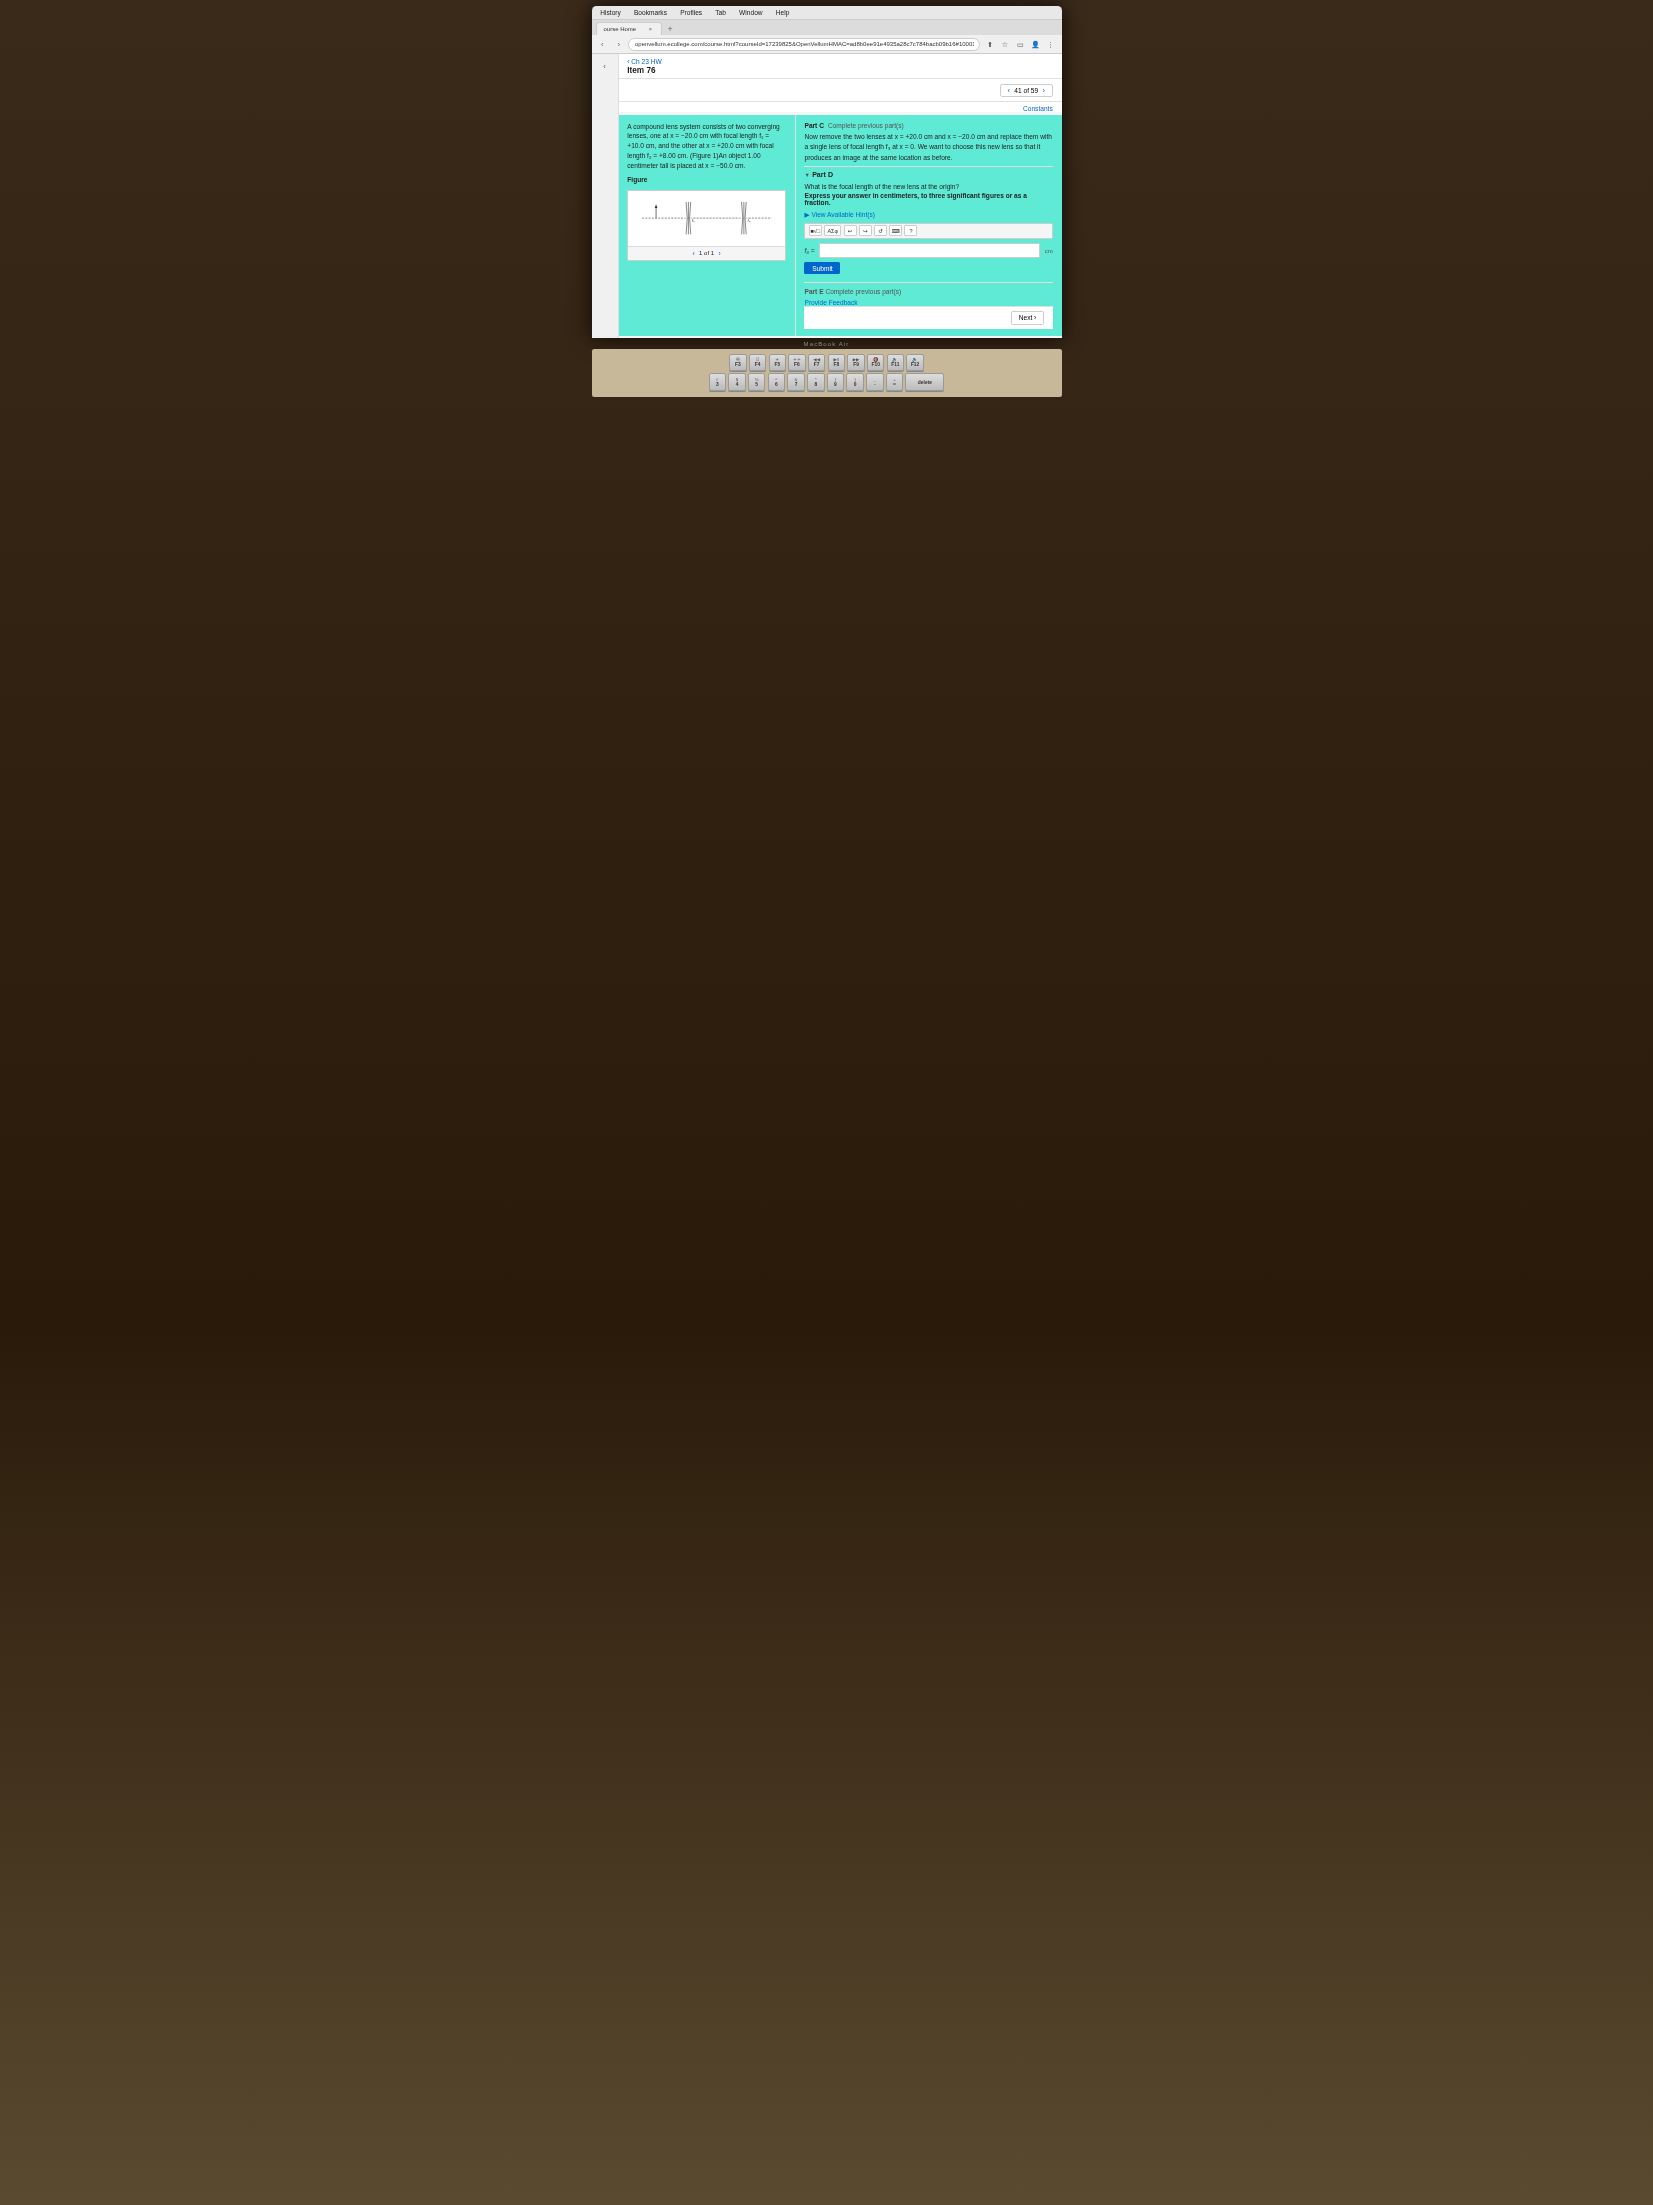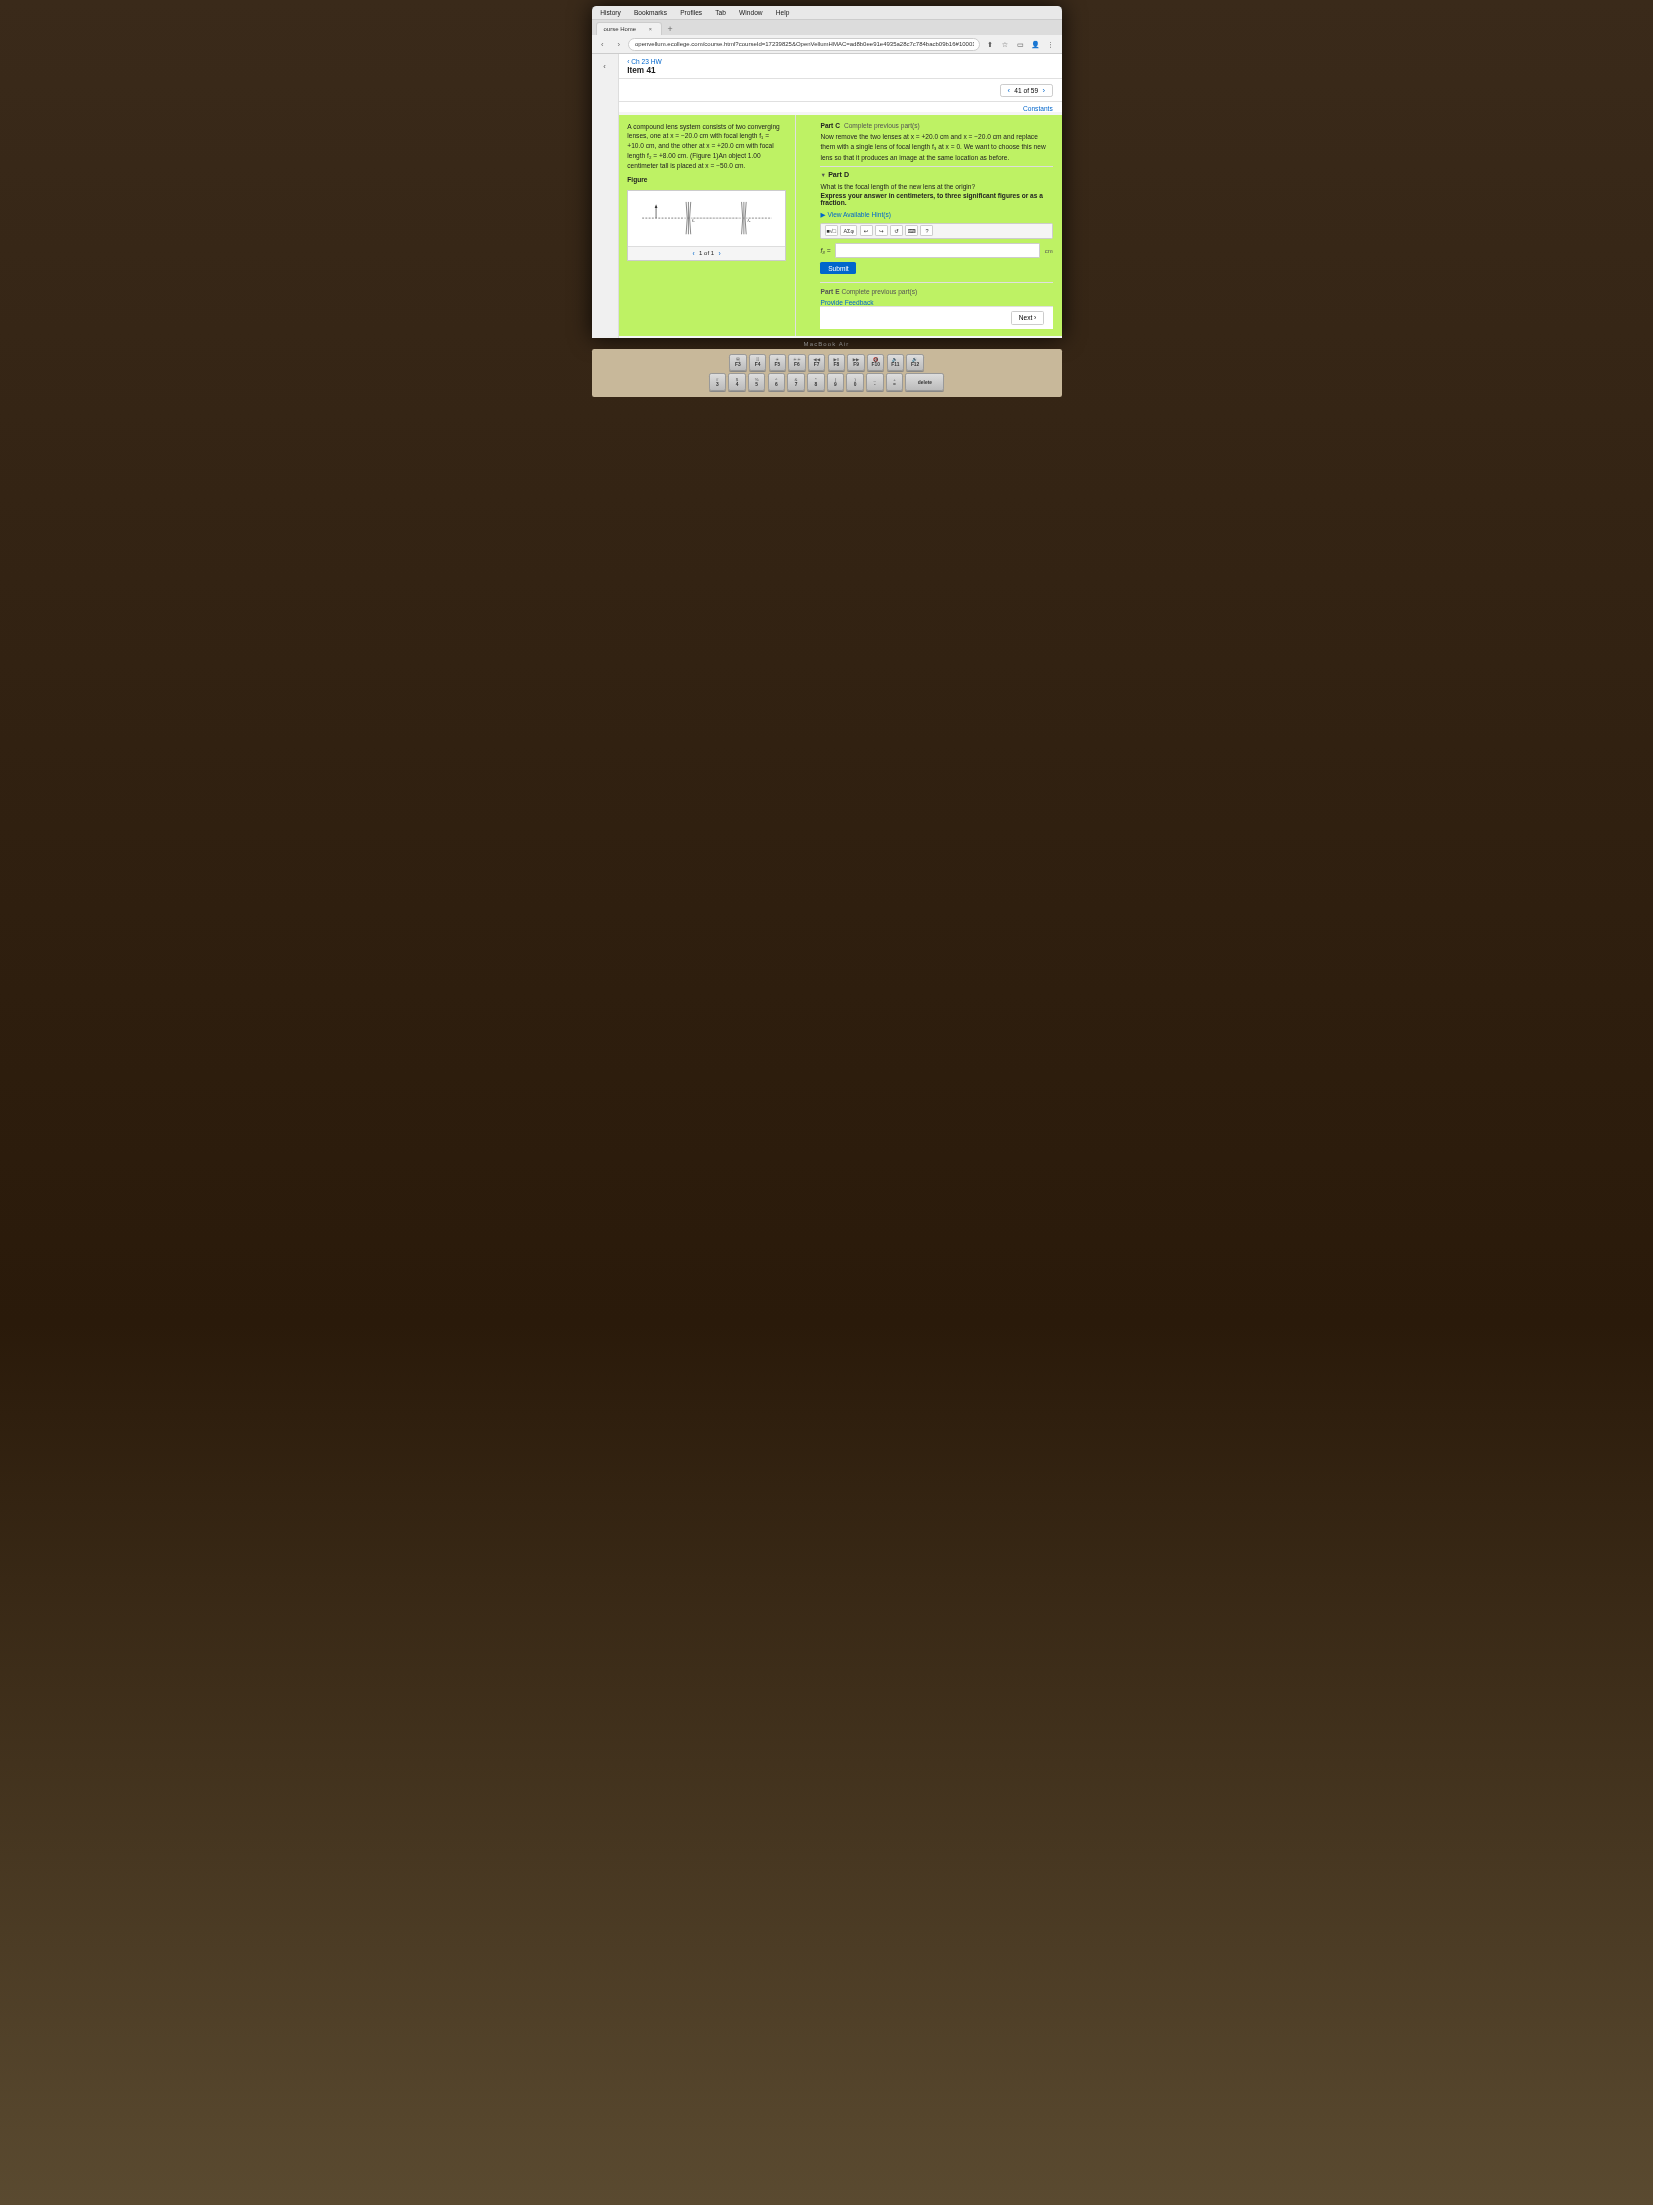--- a/index.html
+++ b/index.html
@@ -248,22 +248,22 @@
       border: none;
       cursor: pointer;
       color: #0066cc;
       font-size: 7.7px;
       padding: 0 2.2px;
     }
 
     
     .problem-area {
       display: flex;
-      gap: 16px;
-      background: #bef264;
+      gap: 0;
+      background: #5eead4;
     }
 
     .problem-left {
       width: 40%;
       padding: 6.6px 8.8px;
       border-right: 0.5px solid #e0e0e0;
       font-size: 6.6px;
       color: #222;
       line-height: 1.5;
     }
@@ -584,21 +584,21 @@
       <div class="content-layout">
 
         <div class="sidebar">
           <button class="sidebar-nav-btn">‹</button>
         </div>
 
         <div class="main-area">
 
           <div class="page-header">
             <div class="breadcrumb">‹ Ch 23 HW</div>
-            <div class="item-title">Item 41</div>
+            <div class="item-title">Item 76</div>
           </div>
 
           <div class="pagination-bar">
             <div class="pagination-controls">
               <button class="page-nav">‹</button>
               <span>41 of 59</span>
               <button class="page-nav">›</button>
             </div>
           </div>
 

